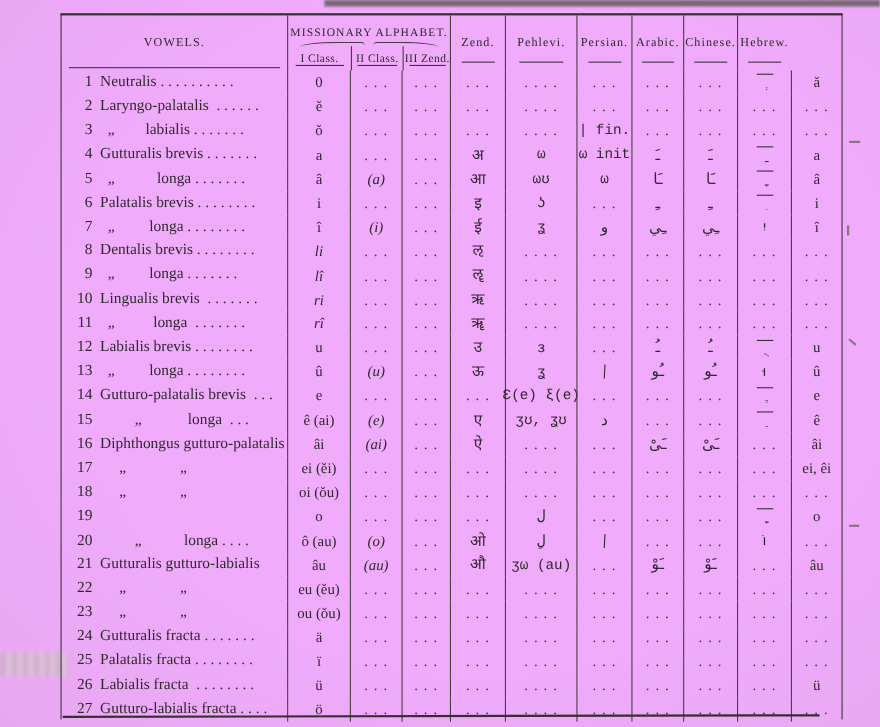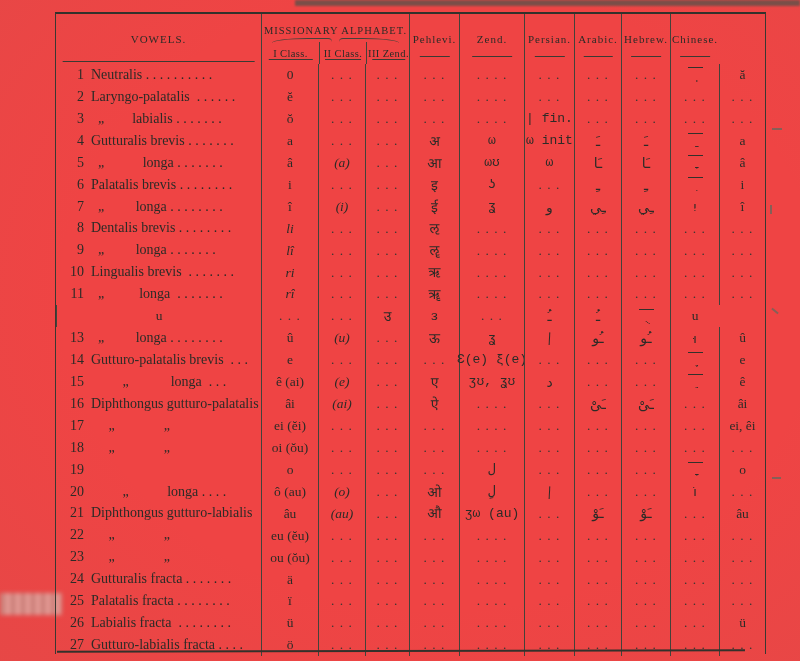--- a/index.html
+++ b/index.html
@@ -1,18 +1,18 @@
 <!DOCTYPE html>
 <html><head>
 <meta charset="utf-8">
 <style>
   html,body{margin:0;padding:0;}
   .page{
     position:relative; width:800px; height:661px; overflow:hidden;
-    background:#ef4444;
+    background:#f0abfc;
     font-family:"Liberation Serif","DejaVu Serif",serif;
     color:#2c2b27;
   }
   .page::before{ 
     content:""; position:absolute; inset:0;
     background:radial-gradient(ellipse at 55% 45%, rgba(255,255,255,0) 60%, rgba(120,115,100,0.07) 100%);
     pointer-events:none;
   }
   .top-smudge{position:absolute; left:295px; top:0px; width:505px; height:6px;
     background:#55524a; filter:blur(1.2px); opacity:.75;}
@@ -104,41 +104,41 @@
               <span>II Class.</span>
               <span class="hrule"></span>
             </div>
           <div class="hcell">
               <span>III Zend.</span>
               <span class="hrule"></span>
             </div>
         </div>
       </div>
       <div class="hcell">
+          <span>Zend.</span>
+          <span class="hrule"></span>
+        </div>
+      <div class="hcell">
           <span>Pehlevi.</span>
           <span class="hrule"></span>
         </div>
       <div class="hcell">
-          <span>Zend.</span>
-          <span class="hrule"></span>
-        </div>
-      <div class="hcell">
           <span>Persian.</span>
           <span class="hrule"></span>
         </div>
       <div class="hcell">
           <span>Arabic.</span>
           <span class="hrule"></span>
         </div>
       <div class="hcell">
+          <span>Chinese.</span>
+          <span class="hrule"></span>
+        </div>
+      <div class="hcell">
           <span>Hebrew.</span>
-          <span class="hrule"></span>
-        </div>
-      <div class="hcell">
-          <span>Chinese.</span>
           <span class="hrule"></span>
         </div>
     </div>
     <div class="tbody" id="tbody">
         <div class="row">
           <div class="c name-cell"><span class="num">1</span><span>Neutralis . . . . . . . . . .</span></div>
           <div class="c">0</div>
           <div class="c dots">. . .</div>
           <div class="c dots">. . .</div>
           <div class="c dots">. . .</div>
@@ -273,20 +273,21 @@
           <div class="c dots">. . .</div>
           <div class="c"><span class="dev">ॠ</span></div>
           <div class="c dots">. . . .</div>
           <div class="c dots">. . .</div>
           <div class="c dots">. . .</div>
           <div class="c dots">. . .</div>
           <div class="c dots">. . .</div>
           <div class="c dots">. . .</div>
         </div>
         <div class="row">
+          <div class="c name-cell"><span class="num">12</span><span>Labialis brevis . . . . . . . .</span></div>
           <div class="c">u</div>
           <div class="c dots">. . .</div>
           <div class="c dots">. . .</div>
           <div class="c"><span class="dev">उ</span></div>
           <div class="c"><span class="zn">ɜ</span></div>
           <div class="c dots">. . .</div>
           <div class="c"><span class="arb">ـُ</span></div>
           <div class="c"><span class="arb">ـُ</span></div>
           <div class="c"><span class="heb">&nbsp;ֻ</span></div>
           <div class="c">u</div>
@@ -389,21 +390,21 @@
           <div class="c dots">. . .</div>
           <div class="c"><span class="dev">ओ</span></div>
           <div class="c"><span class="zn">لِ</span></div>
           <div class="c"><span class="bar">|</span></div>
           <div class="c dots">. . .</div>
           <div class="c dots">. . .</div>
           <div class="c"><span class="hbg">וֹ</span></div>
           <div class="c dots">. . .</div>
         </div>
         <div class="row">
-          <div class="c name-cell"><span class="num">21</span><span>Diphthongus gutturo-labialis</span></div>
+          <div class="c name-cell"><span class="num">21</span><span>Gutturalis gutturo-labialis</span></div>
           <div class="c">âu</div>
           <div class="c"><span class="it">(au)</span></div>
           <div class="c dots">. . .</div>
           <div class="c"><span class="dev">औ</span></div>
           <div class="c"><span class="zn">ʒω (au)</span></div>
           <div class="c dots">. . .</div>
           <div class="c"><span class="arb">ـَوْ</span></div>
           <div class="c"><span class="arb">ـَوْ</span></div>
           <div class="c dots">. . .</div>
           <div class="c">âu</div>

